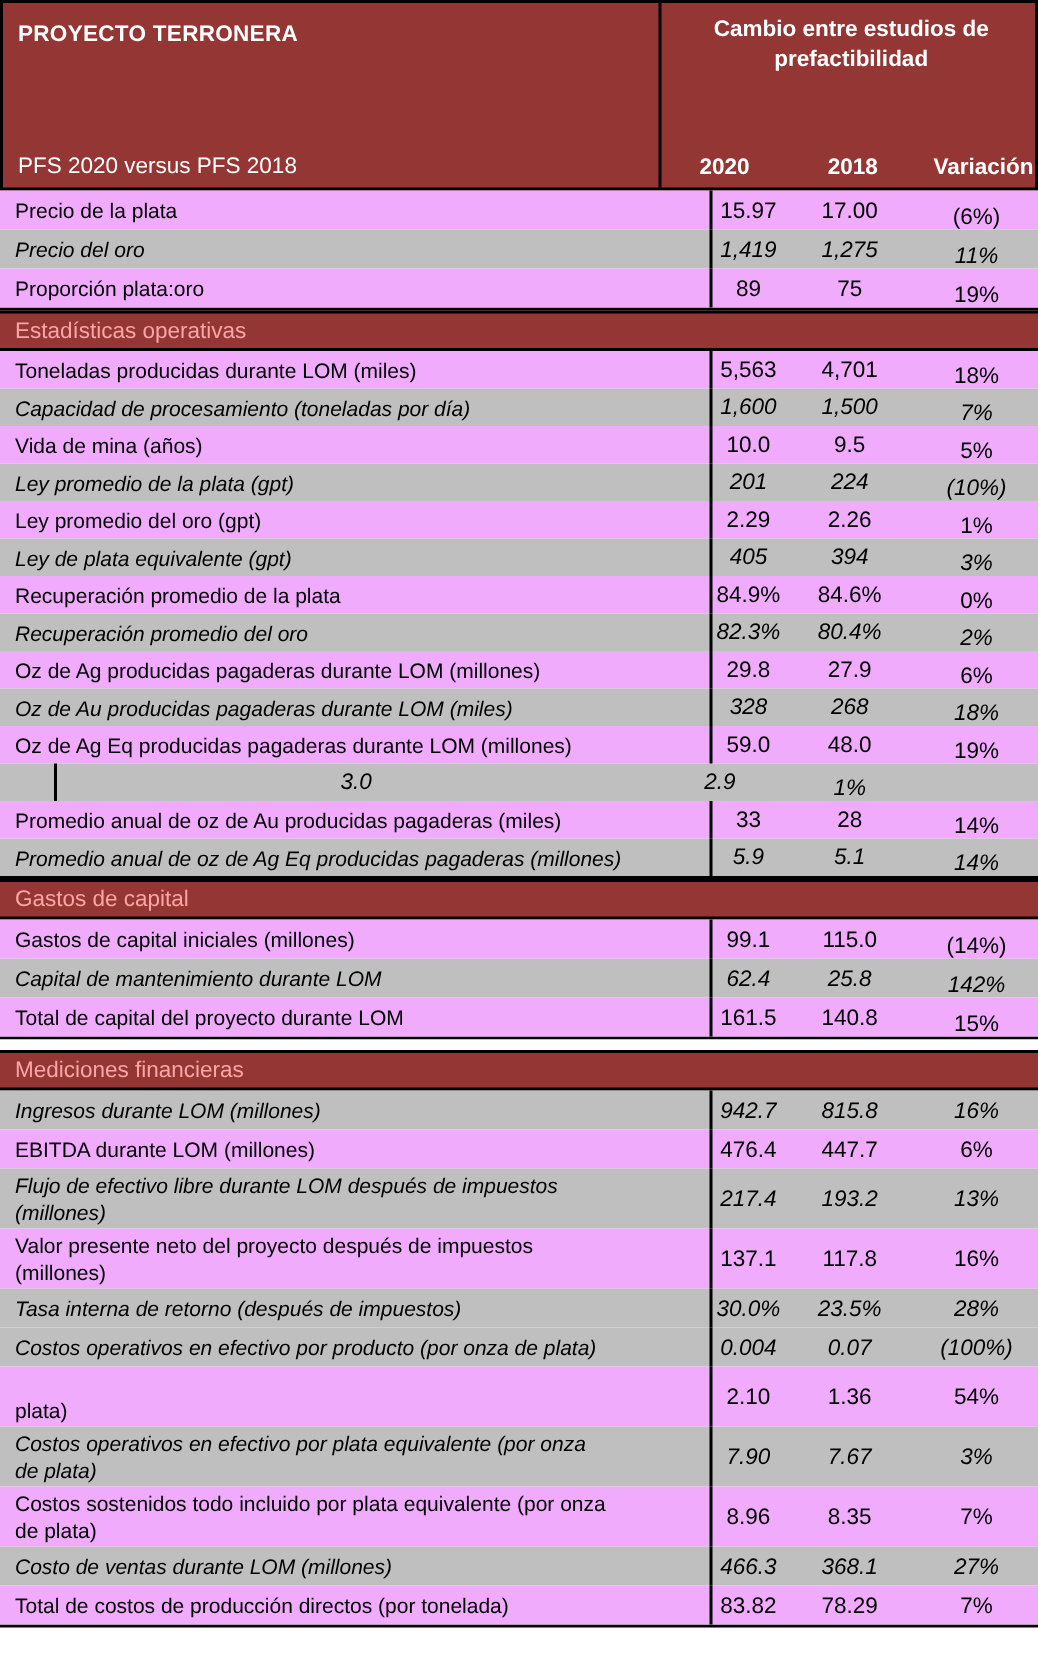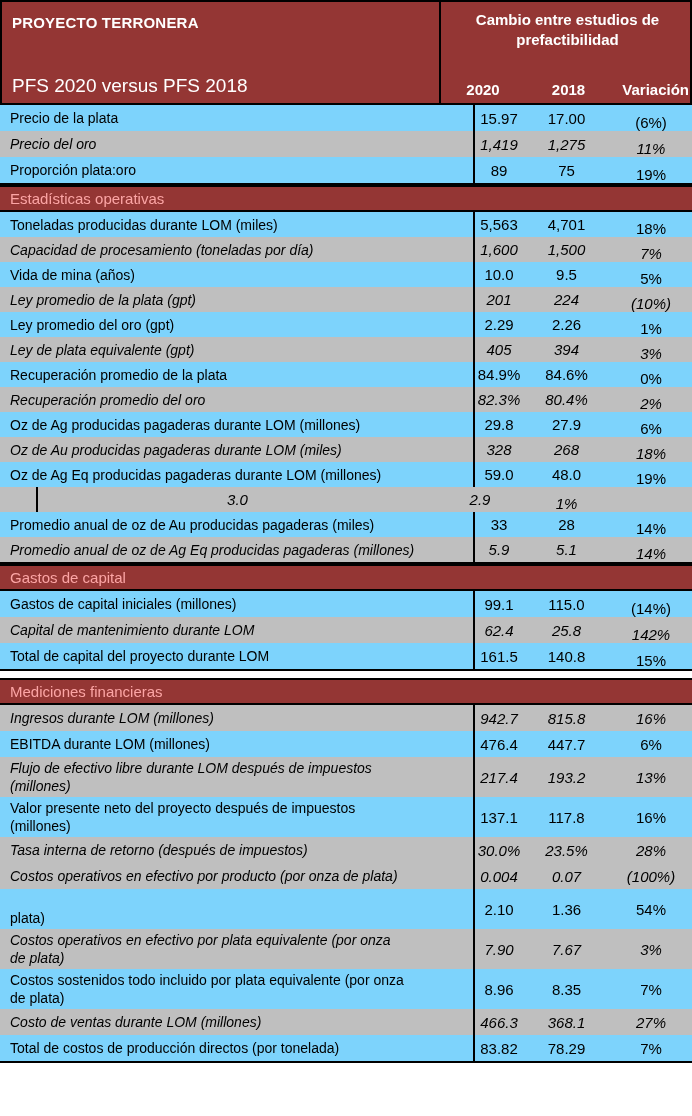--- a/index.html
+++ b/index.html
@@ -13,28 +13,28 @@
     font-family:"Liberation Sans",sans-serif;font-size:15px;
     overflow:hidden;
   }
   .table{width:692px;box-sizing:border-box;}
 
   
   .hdr{
     display:grid;grid-template-columns:437px 255px;
     background:var(--red);color:#fff;
     border:2px solid var(--black);box-sizing:border-box;
-    height:105px;
+    height:127px;
   }
   .hdr-left{
     display:flex;flex-direction:column;justify-content:space-between;
     padding:12px 0 6px 10px;box-sizing:border-box;
   }
   .hdr-title{font-weight:bold;font-size:15px;letter-spacing:.2px;}
-  .hdr-sub{font-weight:normal;font-size:19px;}
+  .hdr-sub{font-weight:normal;font-size:15px;}
   .hdr-right{
     border-left:2px solid var(--black);box-sizing:border-box;
     display:flex;flex-direction:column;justify-content:space-between;
     padding:8px 0 5px 0;
   }
   .hdr-right-title{
     text-align:center;font-weight:bold;line-height:1.3;padding:0 24px;
   }
   .hdr-cols{
     display:grid;grid-template-columns:84px 87px 82px;
@@ -50,21 +50,21 @@
     box-sizing:border-box;min-height:27px;
     display:flex;align-items:center;padding-left:10px;
   }
   .spacer{height:7px;background:#fff;}
 
   
   .section-rows{border-bottom:2px solid var(--black);}
   .section-rows:last-child{border-bottom:2px solid var(--black);}
   .row{
     display:grid;grid-template-columns:437px 86px 87px 82px;
-    min-height:26px;align-items:center;background:#7dd3fc;
+    min-height:26px;align-items:center;background:#f0abfc;
   }
   .dense .row{min-height:25px;}
   .row.shaded{background:var(--gray);font-style:italic;}
   .cell-label{
     padding:2px 6px 2px 10px;line-height:18px;font-size:14px;
     box-sizing:border-box;
   }
   .cell-num{
     text-align:center;box-sizing:border-box;align-self:stretch;
     display:flex;align-items:center;justify-content:center;

